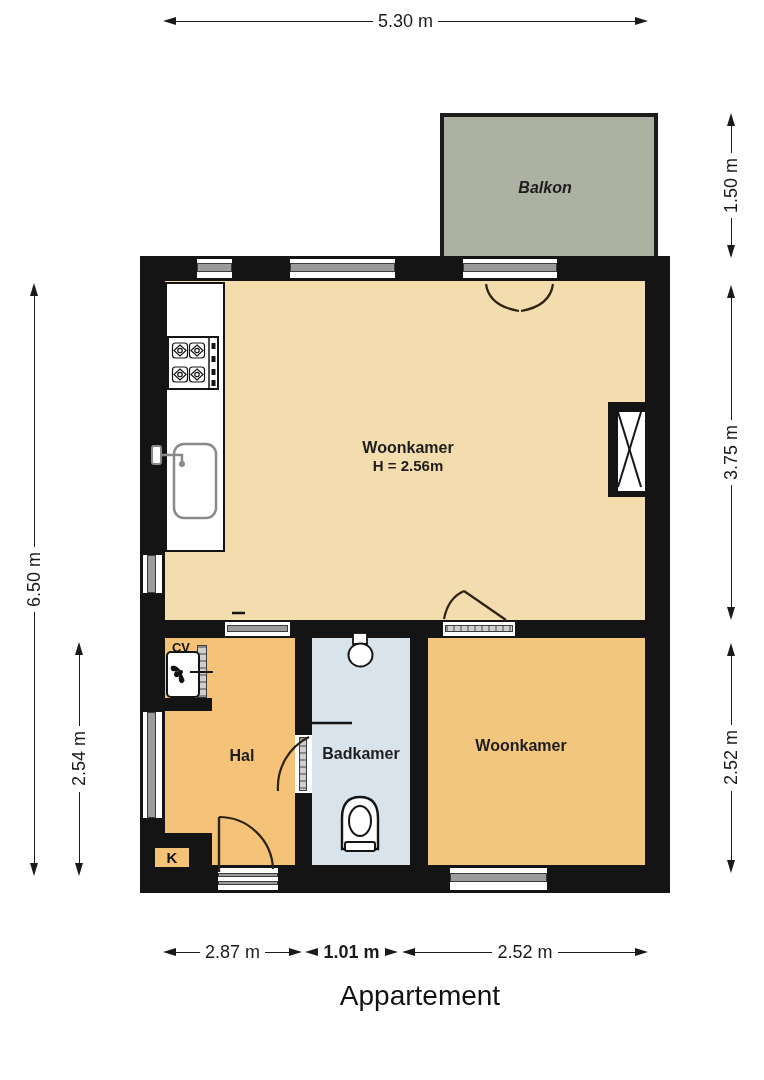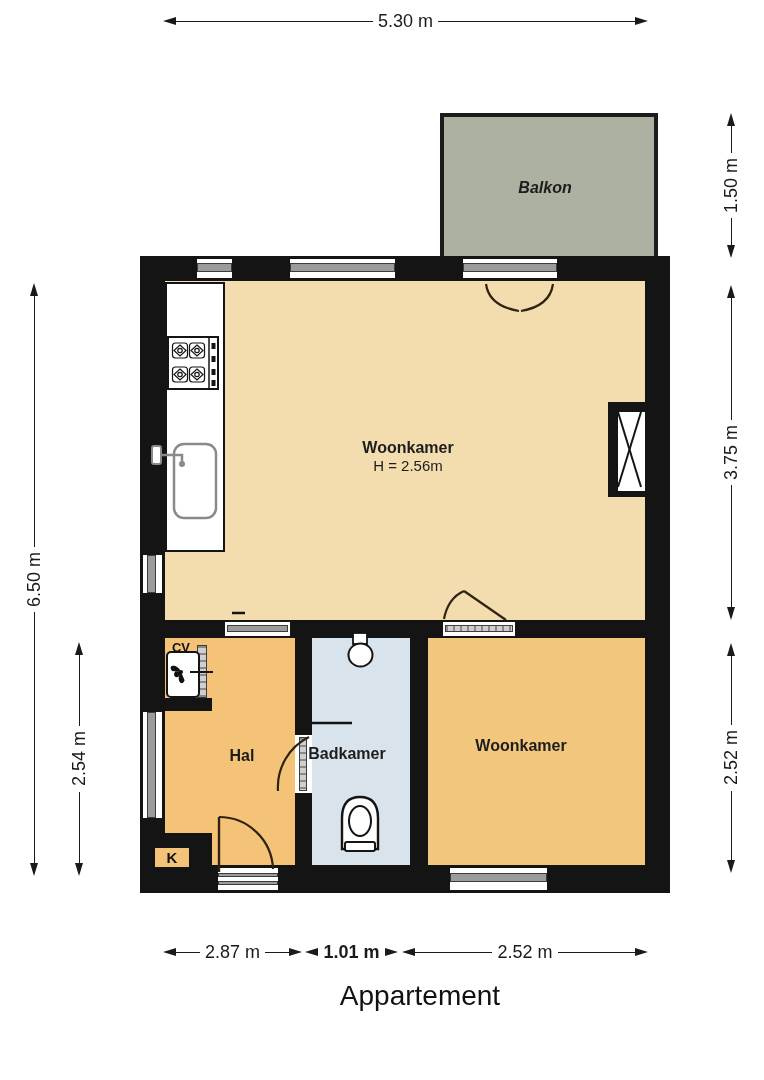--- a/index.html
+++ b/index.html
@@ -8,21 +8,21 @@
   .abs{position:absolute;box-sizing:border-box;}
   .wall{position:absolute;background:#141414;}
   .cut{position:absolute;background:#ffffff;}
   .glass{position:absolute;background:#9b9b9b;border:1px solid #3c3c3c;box-sizing:border-box;}
   .leaf-h{position:absolute;background:repeating-linear-gradient(90deg,#8a8a8a 0 2px,#cfcfcf 2px 7px);
           border:1px solid #3c3c3c;box-sizing:border-box;}
   .leaf-v{position:absolute;background:repeating-linear-gradient(180deg,#8a8a8a 0 2px,#cfcfcf 2px 7px);
           border:1px solid #3c3c3c;box-sizing:border-box;}
   .room{position:absolute;}
   .room-label{position:absolute;font-size:16px;font-weight:700;color:#1d1d1d;text-align:center;line-height:1.2;}
-  .sub-label{font-size:15px;font-weight:400;}
+  .sub-label{font-size:15px;font-weight:700;}
   .small-label{position:absolute;font-size:13px;font-weight:700;color:#111;text-align:center;z-index:40;}
   .fixture{position:absolute;background:#fff;border:2px solid #141414;}
   
   .hdim{position:absolute;display:flex;align-items:center;height:18px;z-index:50;}
   .hdim .ln{flex:1;height:0;border-top:1.7px solid #1a1a1a;}
   .vdim{position:absolute;display:flex;flex-direction:column;align-items:center;width:18px;z-index:50;}
   .vdim .ln{flex:1;width:0;border-left:1.7px solid #1a1a1a;}
   .arr-l{width:0;height:0;border-top:4px solid transparent;border-bottom:4px solid transparent;border-right:13px solid #1a1a1a;}
   .arr-r{width:0;height:0;border-top:4px solid transparent;border-bottom:4px solid transparent;border-left:13px solid #1a1a1a;}
   .arr-u{width:0;height:0;border-left:4px solid transparent;border-right:4px solid transparent;border-bottom:13px solid #1a1a1a;}
@@ -179,21 +179,21 @@
   <div class="room-label" style="left:445px;top:178px;width:200px;font-style:italic;">
     <span>Balkon</span>
   </div>
   <div class="room-label" style="left:308px;top:438px;width:200px;">
     <div>Woonkamer</div>
     <div class="sub-label">H = 2.56m</div>
   </div>
   <div class="room-label" style="left:202px;top:746px;width:80px;">
     <span>Hal</span>
   </div>
-  <div class="room-label" style="left:297px;top:744px;width:100px;">
+  <div class="room-label" style="left:311px;top:744px;width:100px;">
     <span>Badkamer</span>
   </div>
   <div class="room-label" style="left:441px;top:736px;width:160px;">
     <span>Woonkamer</span>
   </div>
   <div class="small-label" style="left:163px;top:640px;width:36px;">
     <span>CV</span>
   </div>
   <div class="small-label" style="left:155px;top:849px;width:34px;font-size:15px;">
     <span>K</span>

